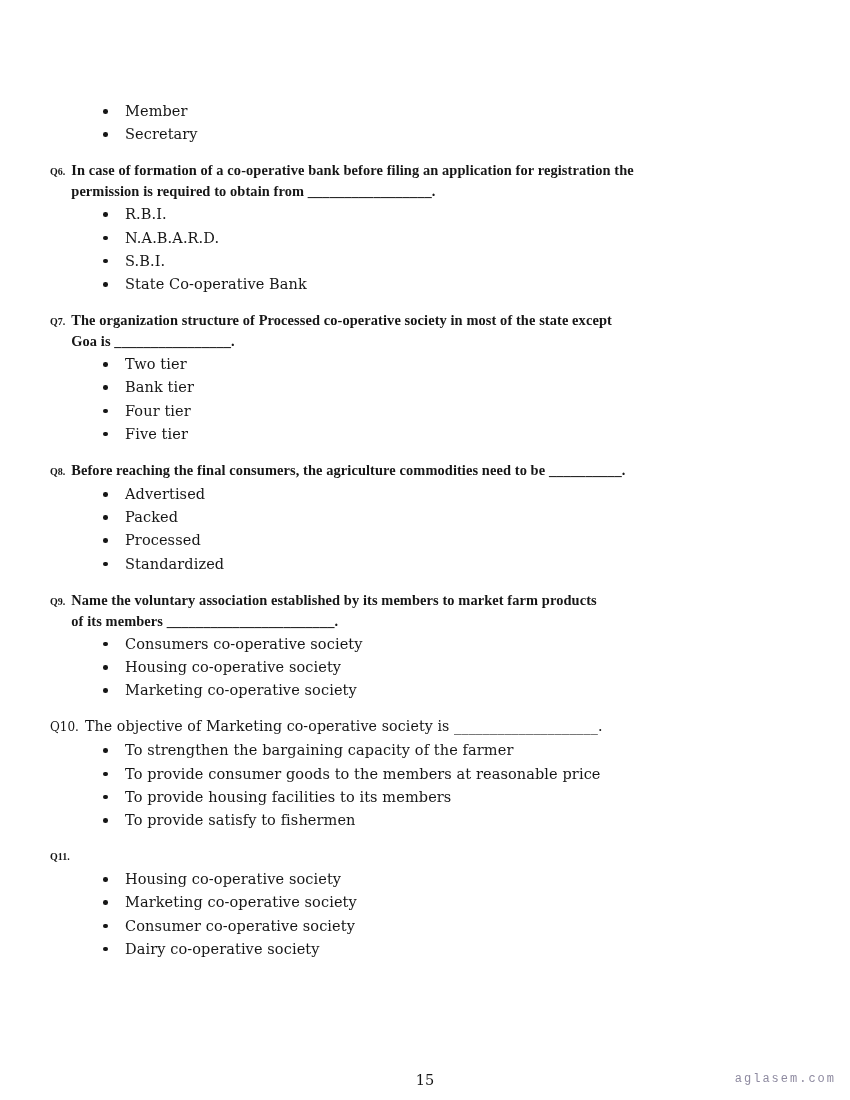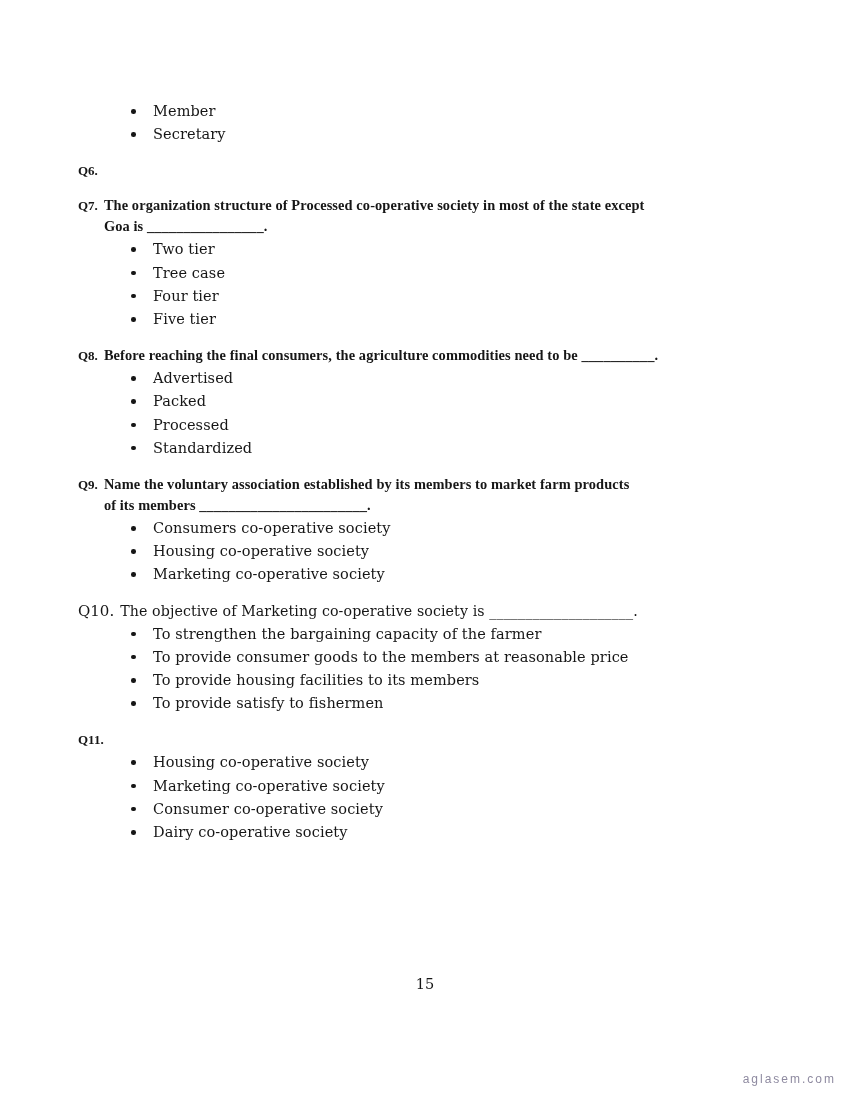--- a/index.html
+++ b/index.html
@@ -11,49 +11,48 @@
     width: 850px;
     height: 1100px;
     position: relative;
     overflow: hidden;
     font-family: "DejaVu Serif", serif;
     color: #161616;
   }
   .content {
     padding: 99px 0 0 50px;
     width: 760px;
-    margin-left: 28px;
   }
   .question {
     display: flex;
     align-items: baseline;
     margin-top: 14px;
     margin-bottom: 1px;
     font-family: "Liberation Serif", serif;
     font-weight: bold;
     font-size: 14.4px;
     line-height: 21px;
   }
   .question .qlabel {
     flex: 0 0 auto;
     margin-right: 6px;
-    font-size: 13px;
+    font-size: 10px;
     white-space: pre;
   }
   .question .qtext {
     white-space: pre;          
     letter-spacing: 0.1px;
   }
   .question.regular {
     font-weight: normal;
     font-family: "DejaVu Serif", serif;
     font-size: 14.2px;
   }
   .question.regular .qlabel {
-    font-size: 15px;
+    font-size: 12px;
   }
   ul.options {
     list-style: none;
     margin: 1px 0 0 0;
     padding: 0;
     font-size: 14.5px;
   }
   ul.options li {
     position: relative;
     padding-left: 75px;
@@ -67,57 +66,65 @@
     top: 9px;
     width: 4.6px;
     height: 4.6px;
     border-radius: 50%;
     background: #161616;
   }
   .page-number {
     position: absolute;
     left: 0;
     right: 0;
-    top: 976px;
+    top: 1072px;
     text-align: center;
     font-size: 14.5px;
     color: #161616;
   }
   .watermark {
     position: absolute;
     right: 14px;
     top: 1072px;
-    font-family: Liberation Sans, sans-serif;
+    font-family: Liberation Mono, monospace;
     font-size: 12px;
     letter-spacing: 2px;
     color: #8e8aa0;
   }
 </style>
 </head>
 <body>
 
 <div class="content">
 
   <ul class="options">
     <li>Member</li>
     <li>Secretary</li>
   </ul>
 
   <div class="question">
     <span class="qlabel">Q6.</span>
+    <div class="qtext">In case of formation of a co-operative bank before filing an application for registration the
+permission is required to obtain from _________________.</div>
   </div>
+  <ul class="options">
+    <li>R.B.I.</li>
+    <li>N.A.B.A.R.D.</li>
+    <li>S.B.I.</li>
+    <li>State Co-operative Bank</li>
+  </ul>
 
   <div class="question">
     <span class="qlabel">Q7.</span>
     <div class="qtext">The organization structure of Processed co-operative society in most of the state except
 Goa is ________________.</div>
   </div>
   <ul class="options">
     <li>Two tier</li>
-    <li>Tree case</li>
+    <li>Bank tier</li>
     <li>Four tier</li>
     <li>Five tier</li>
   </ul>
 
   <div class="question">
     <span class="qlabel">Q8.</span>
     <div class="qtext">Before reaching the final consumers, the agriculture commodities need to be __________.</div>
   </div>
   <ul class="options">
     <li>Advertised</li>

